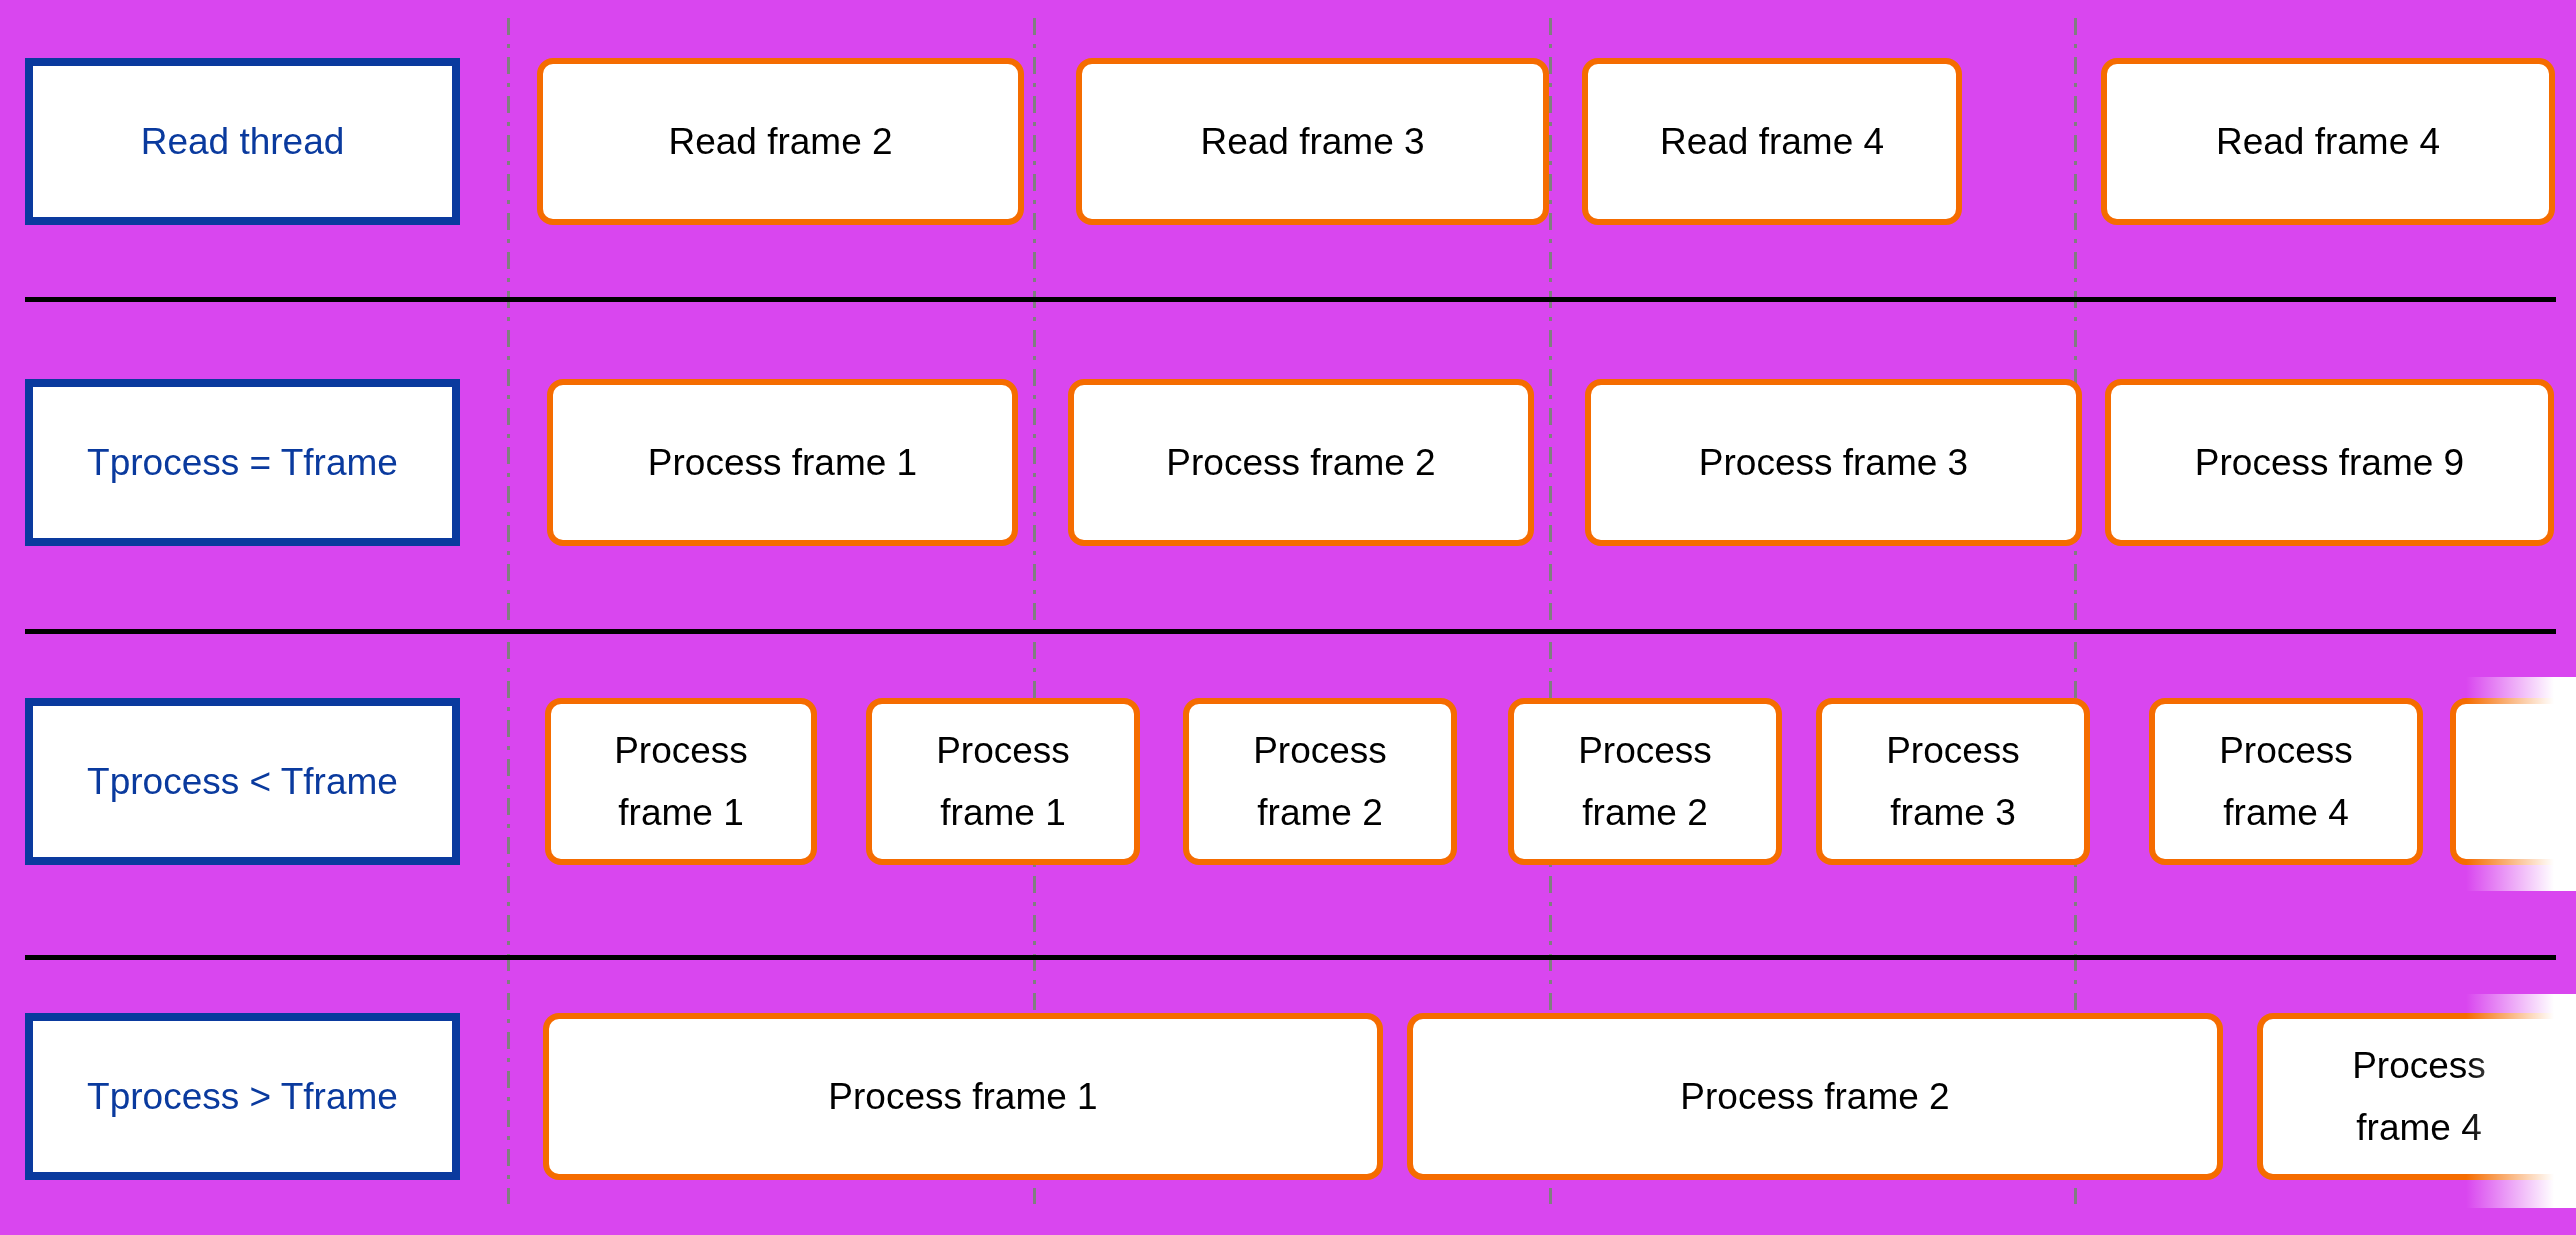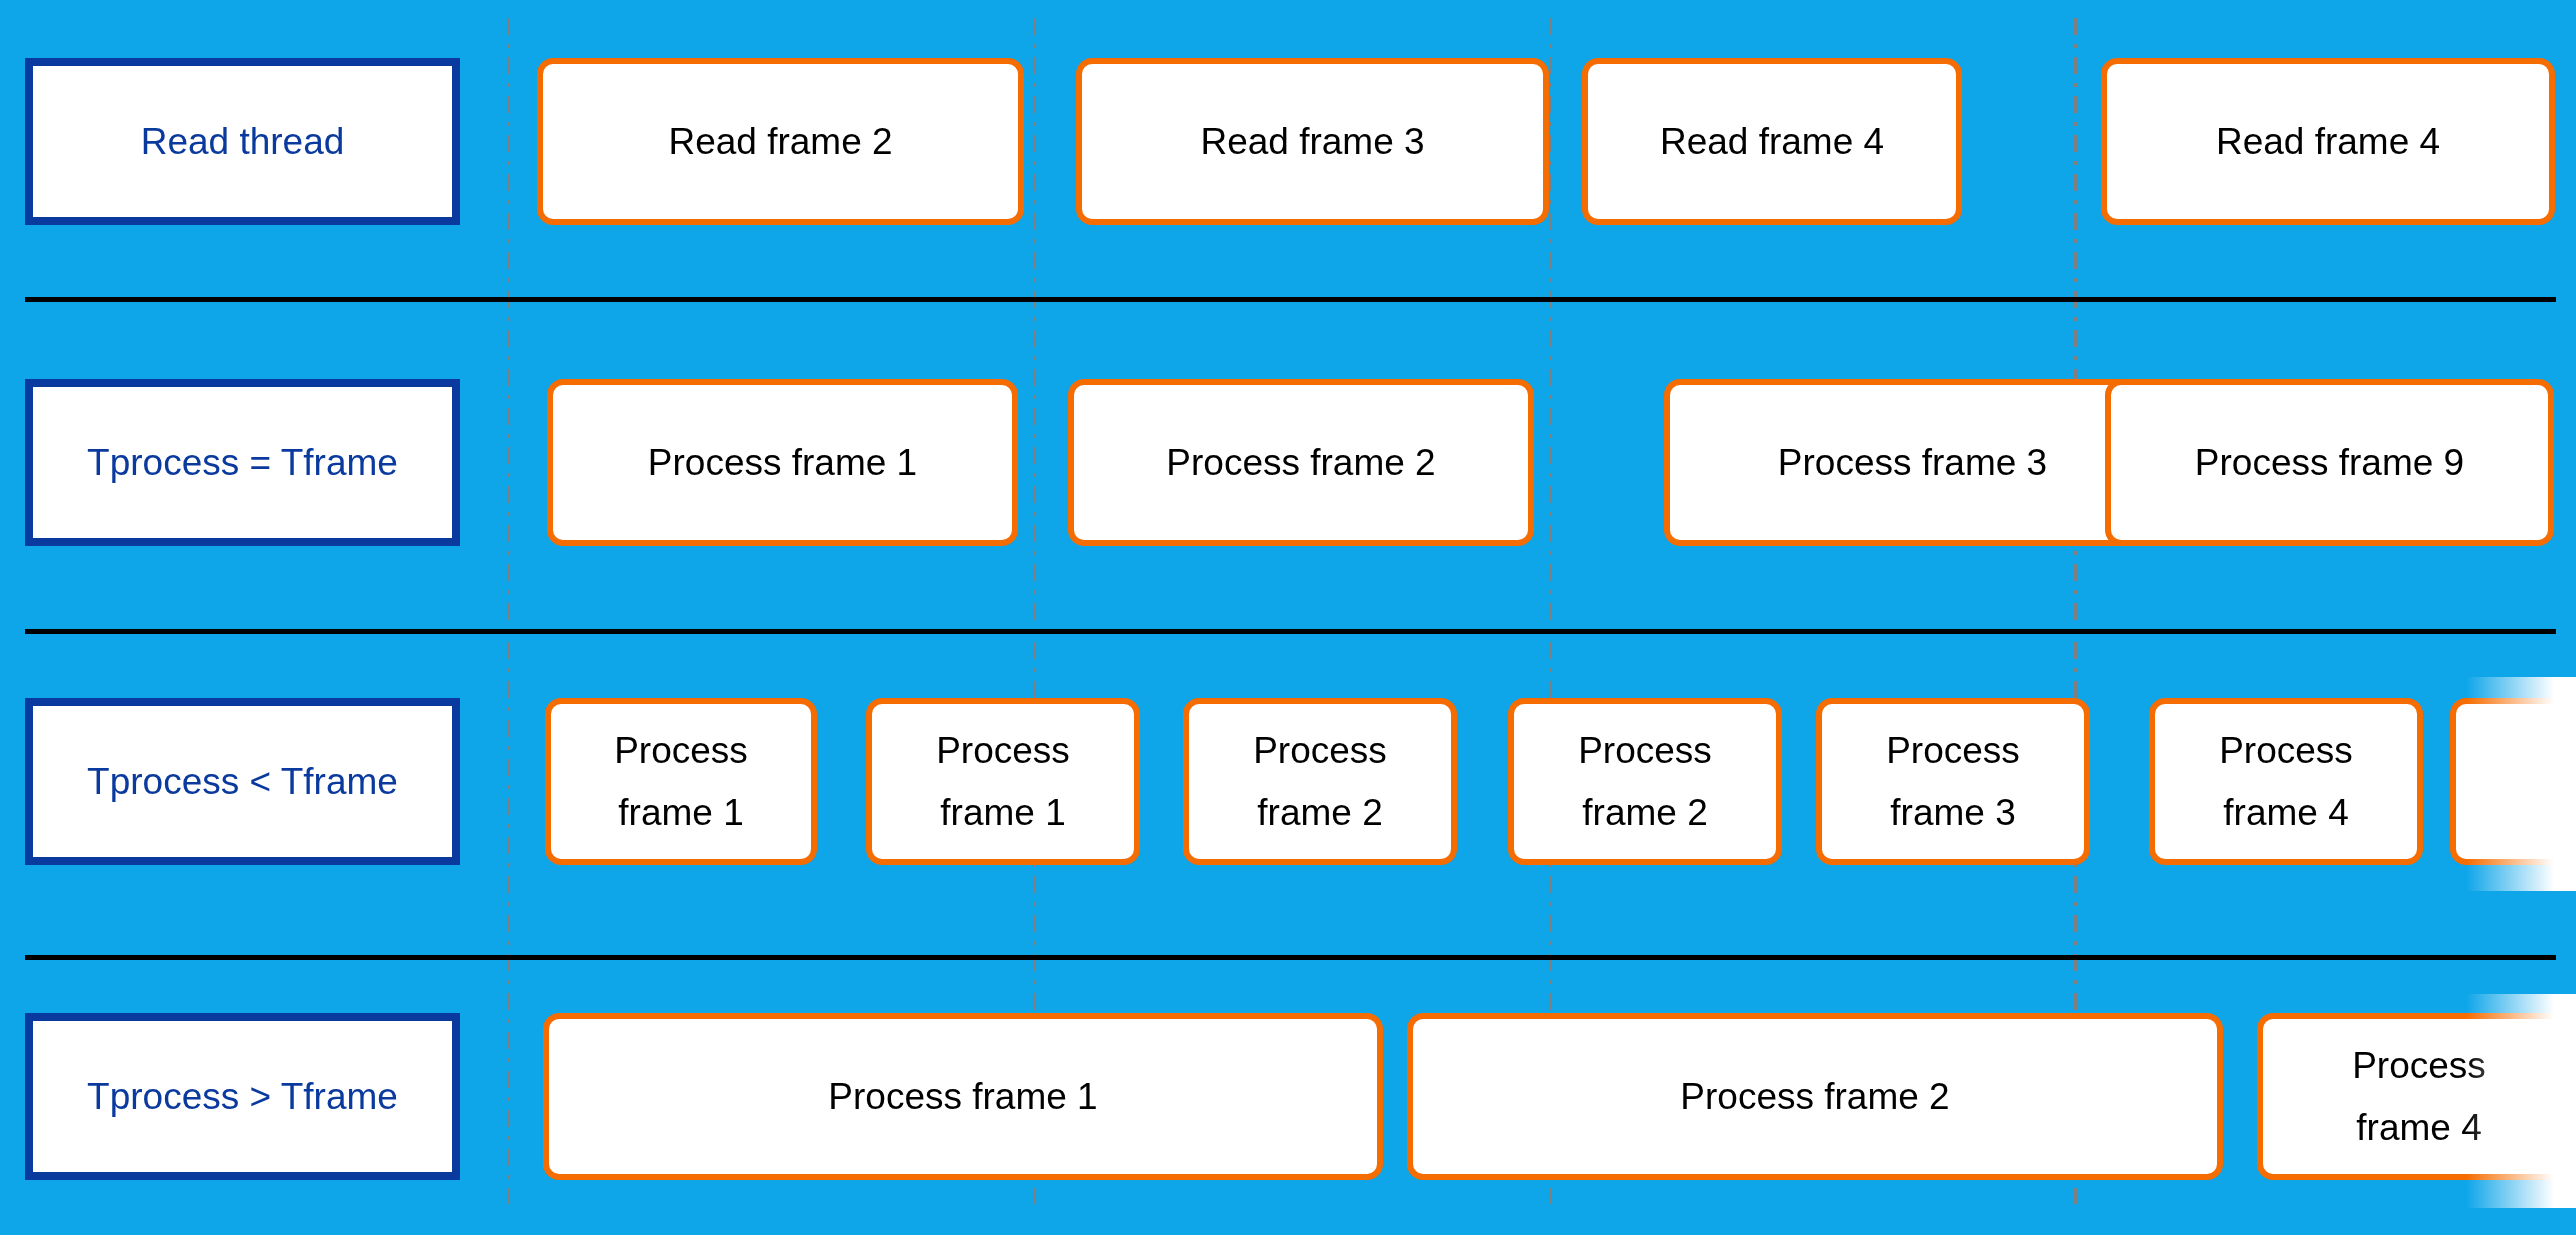--- a/index.html
+++ b/index.html
@@ -1,19 +1,19 @@
 <!DOCTYPE html>
 <html style="font-size:10.4px"><head>
 <meta charset="utf-8">
 <style>
   html,body{margin:0;padding:0;background:#ffffff;}
   .stage{
     position:relative;
     width:2576px;height:1235px;
-    background:#0ea5e9;
+    background:#d946ef;
     overflow:hidden;
     font-family:"Liberation Sans", sans-serif;
   }
   
   .vline{
     position:absolute;
     top:18px;height:1186px;width:2.6px;
     background:repeating-linear-gradient(
       to bottom,
       #7f7f7f 0px, #7f7f7f 17px,
@@ -94,21 +94,21 @@
 
   <div class="bbox" style="top:379px;">
     <span>Tprocess = Tframe</span>
   </div>
   <div class="obox" style="top:379px;left:547px;width:471px;">
       <span>Process frame 1</span>
     </div>
   <div class="obox" style="top:379px;left:1068px;width:466px;">
       <span>Process frame 2</span>
     </div>
-  <div class="obox" style="top:379px;left:1664px;width:497px;justify-content:center;">
+  <div class="obox" style="top:379px;left:1585px;width:497px;justify-content:center;">
       <span>Process frame 3</span>
     </div>
   <div class="obox" style="top:379px;left:2105px;width:449px;">
       <span>Process frame 9</span>
     </div>
 
   <div class="bbox" style="top:698px;">
     <span>Tprocess &lt; Tframe</span>
   </div>
   <div class="obox" style="top:698px;left:545px;width:272px;">

